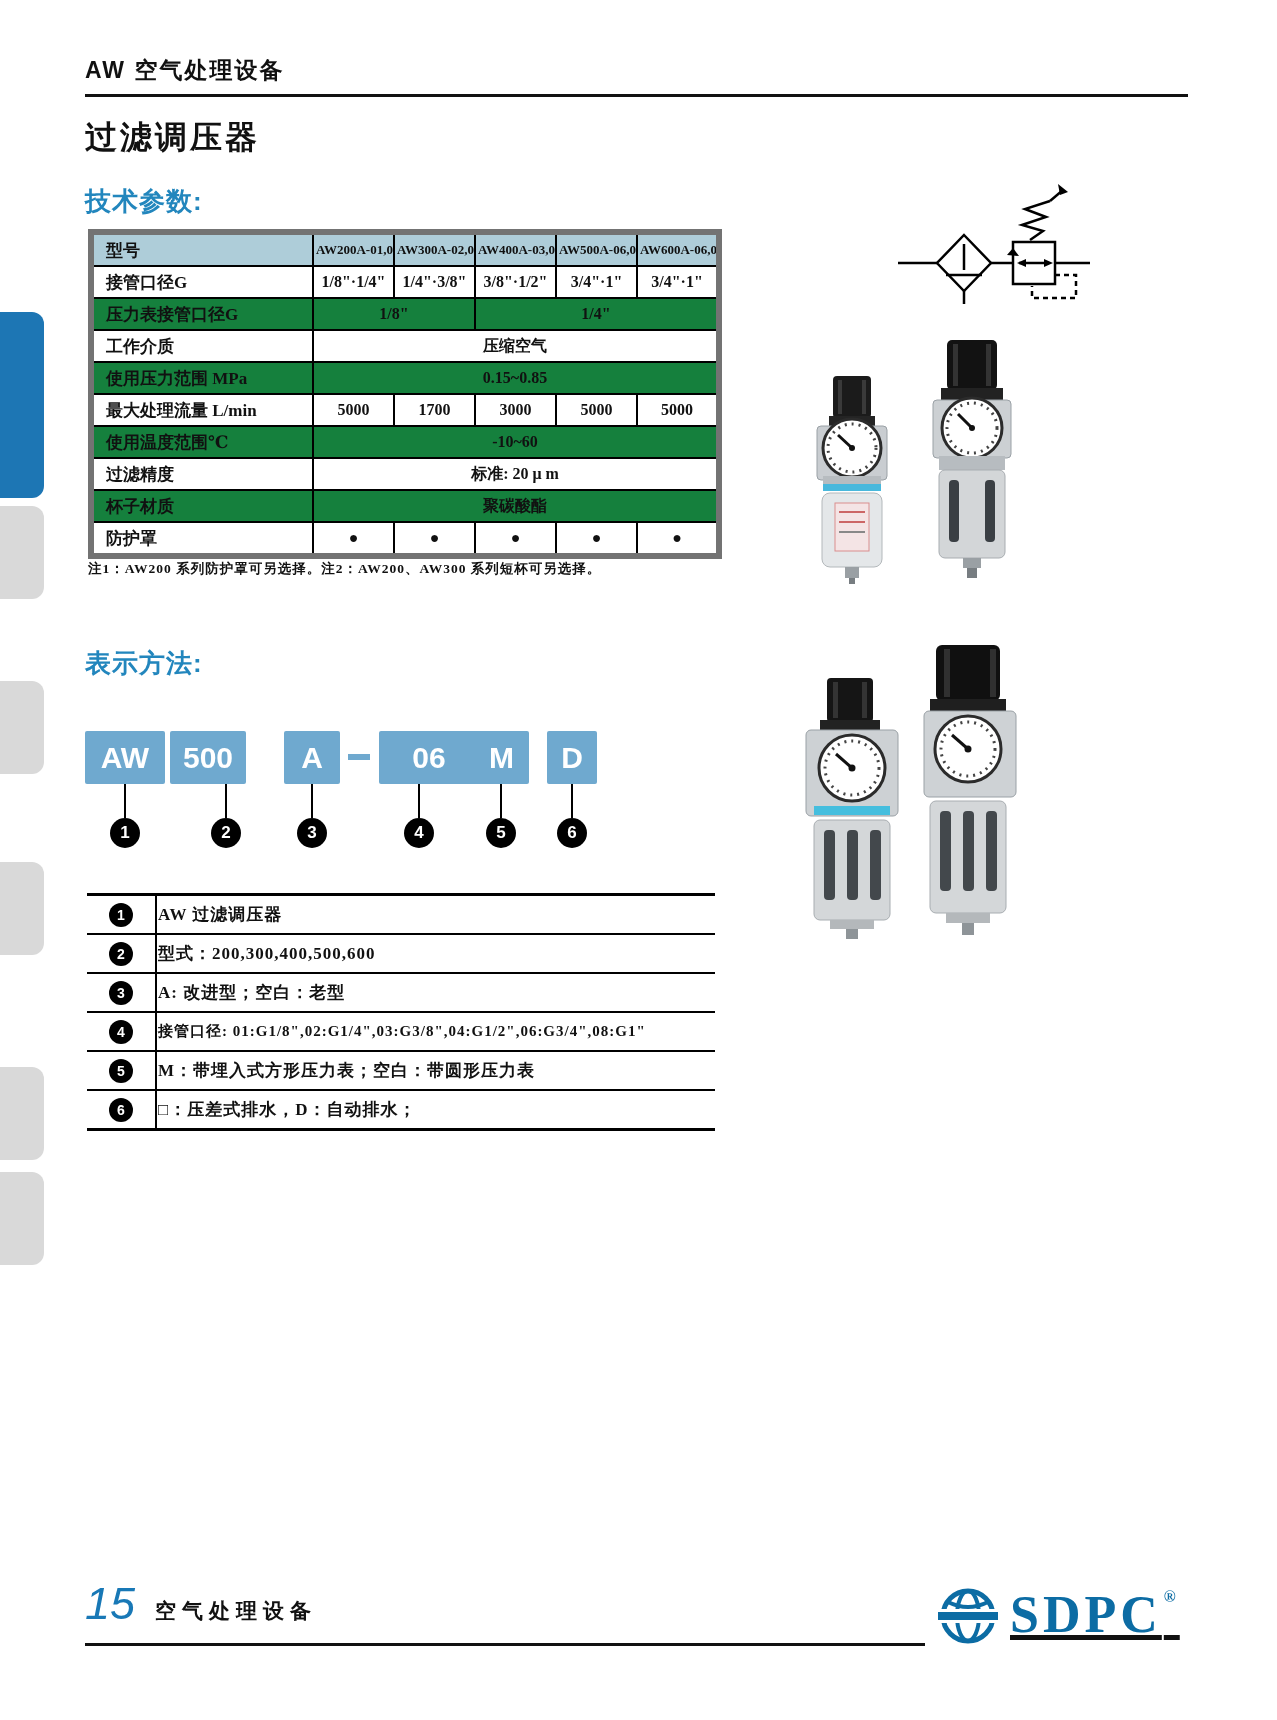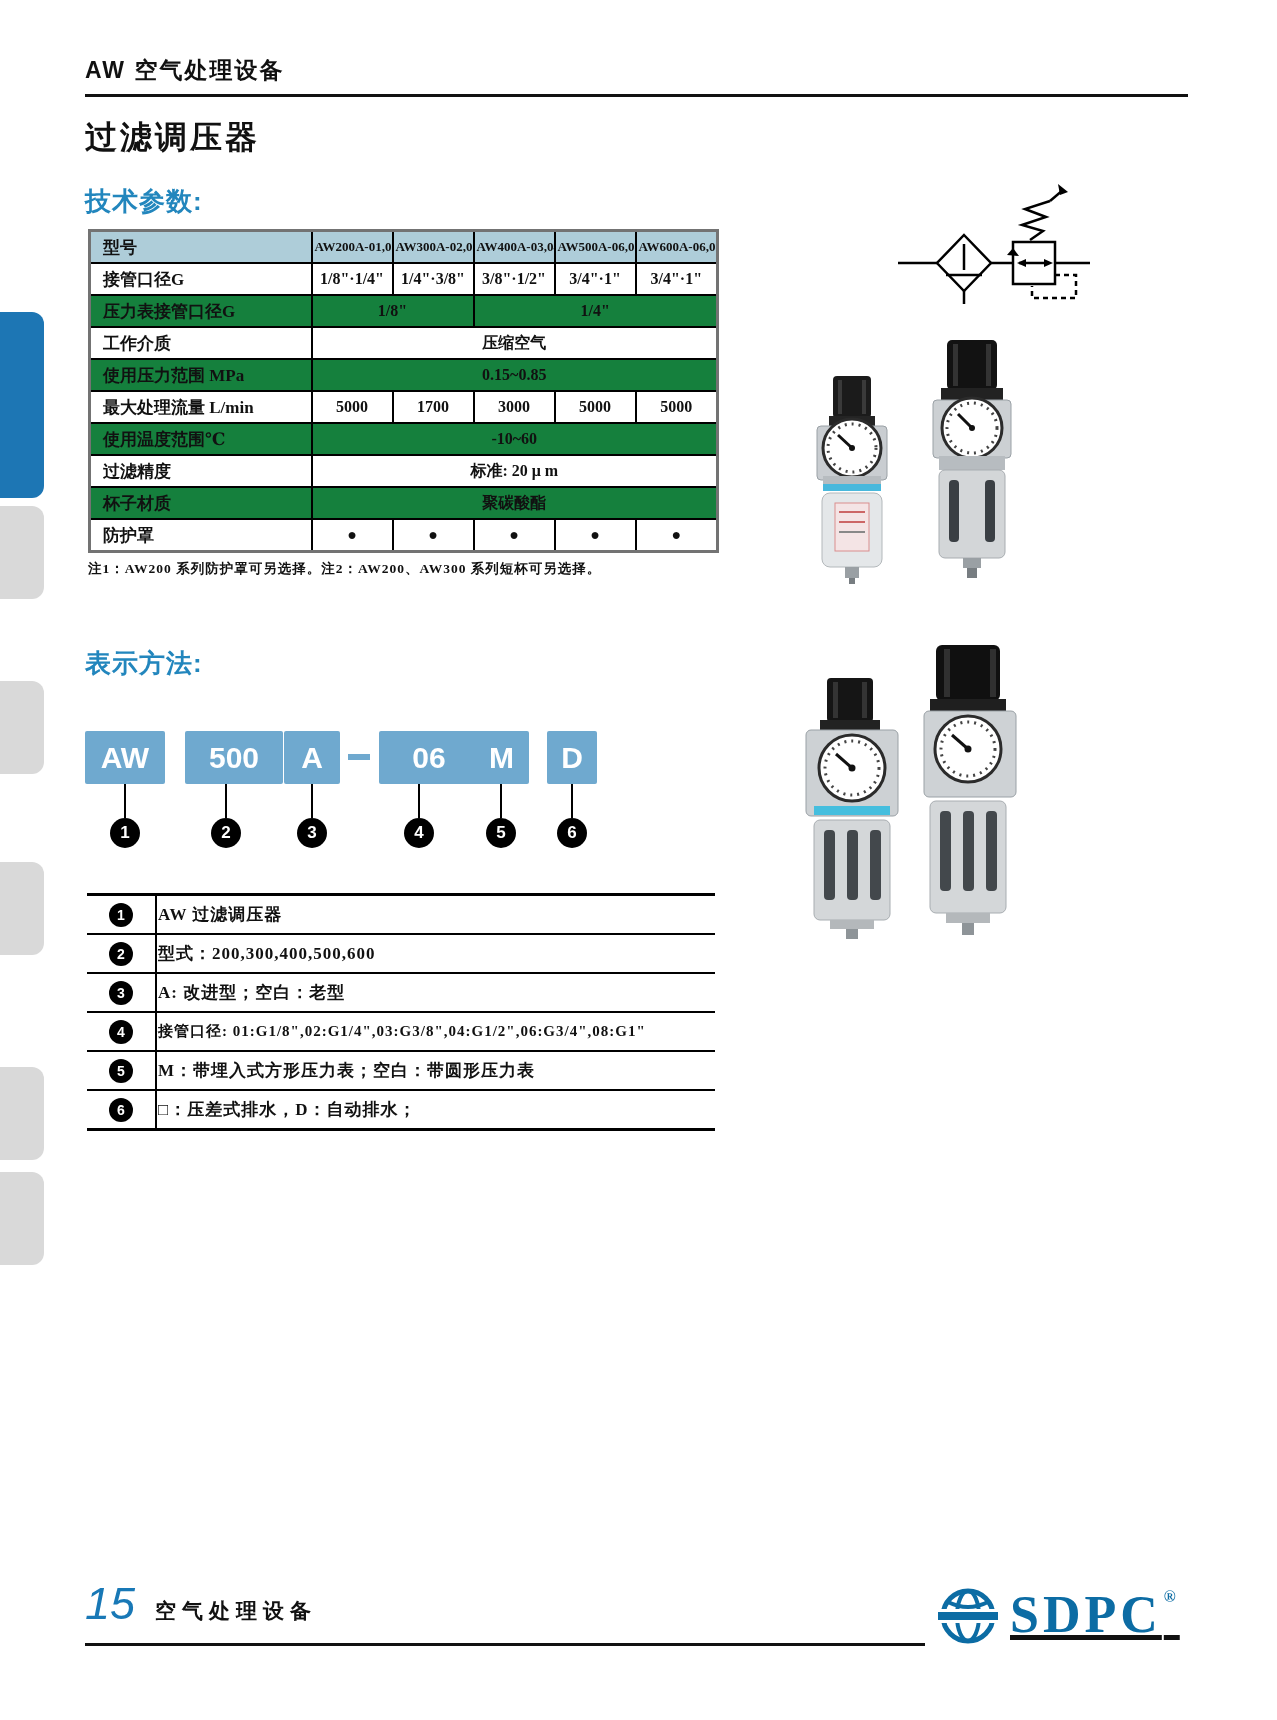--- a/index.html
+++ b/index.html
@@ -11,21 +11,21 @@
   .tab.grey{background:#d9d9d9;}
   
   .prodline{position:absolute;left:85px;top:55px;font-family:"Liberation Sans","DejaVu Sans",sans-serif;
             font-weight:bold;font-size:23px;letter-spacing:2px;}
   .toprule{position:absolute;left:85px;top:94px;width:1103px;height:3px;background:#111;}
   .pagetitle{position:absolute;left:85px;top:116px;font-size:32px;font-weight:bold;letter-spacing:3px;}
   .sechead{position:absolute;left:85px;font-family:"Liberation Sans","DejaVu Sans",sans-serif;
            font-weight:bold;font-size:26px;color:#2286bd;letter-spacing:1px;}
   
   .spec{position:absolute;left:88px;top:229px;}
-  table.spec-t{border-collapse:collapse;table-layout:fixed;width:628px;border:3px solid #737373;}
+  table.spec-t{border-collapse:collapse;table-layout:fixed;width:628px;border:6px solid #737373;}
   table.spec-t td{border:2px solid #000;height:30px;text-align:center;
                   font-weight:bold;font-size:16px;padding:0 2px;overflow:hidden;white-space:nowrap;}
   table.spec-t td.lbl{text-align:left;padding-left:12px;font-size:17px;}
   table.spec-t tr.hdr td{background:#aecdd9;}
   table.spec-t tr.hdr td.mdl{font-size:13px;}
   table.spec-t tr.lt td{background:#15803d;}
   .note{position:absolute;left:88px;top:560px;font-size:13.5px;font-weight:bold;letter-spacing:1px;}
   
   .mbox{position:absolute;top:731px;height:53px;background:#6fa9cf;border-radius:2px;
         color:#fff;font-family:"Liberation Sans","DejaVu Sans",sans-serif;font-weight:bold;font-size:30px;
@@ -145,21 +145,21 @@
       </tr>
     </tbody>
       </table>
   </div>
 
   <div class="note">注1：AW200 系列防护罩可另选择。注2：AW200、AW300 系列短杯可另选择。</div>
 
   <div class="sechead" style="top:646px;">表示方法:</div>
 
   <div class="mbox" style="left:85px;width:80px;">AW</div>
-  <div class="mbox" style="left:185px;width:98px;">500</div>
+  <div class="mbox" style="left:170px;width:76px;">500</div>
   <div class="mbox" style="left:284px;width:56px;">A</div>
   <div class="mdash" style="left:348px;width:22px;"></div>
   <div class="mbox" style="left:379px;width:100px;">06</div>
   <div class="mbox" style="left:474px;width:55px;">M</div>
   <div class="mbox" style="left:547px;width:50px;">D</div>
 
   <div class="vline" style="left:124px;"></div>
   <div class="vline" style="left:225px;"></div>
   <div class="vline" style="left:311px;"></div>
   <div class="vline" style="left:418px;"></div>

